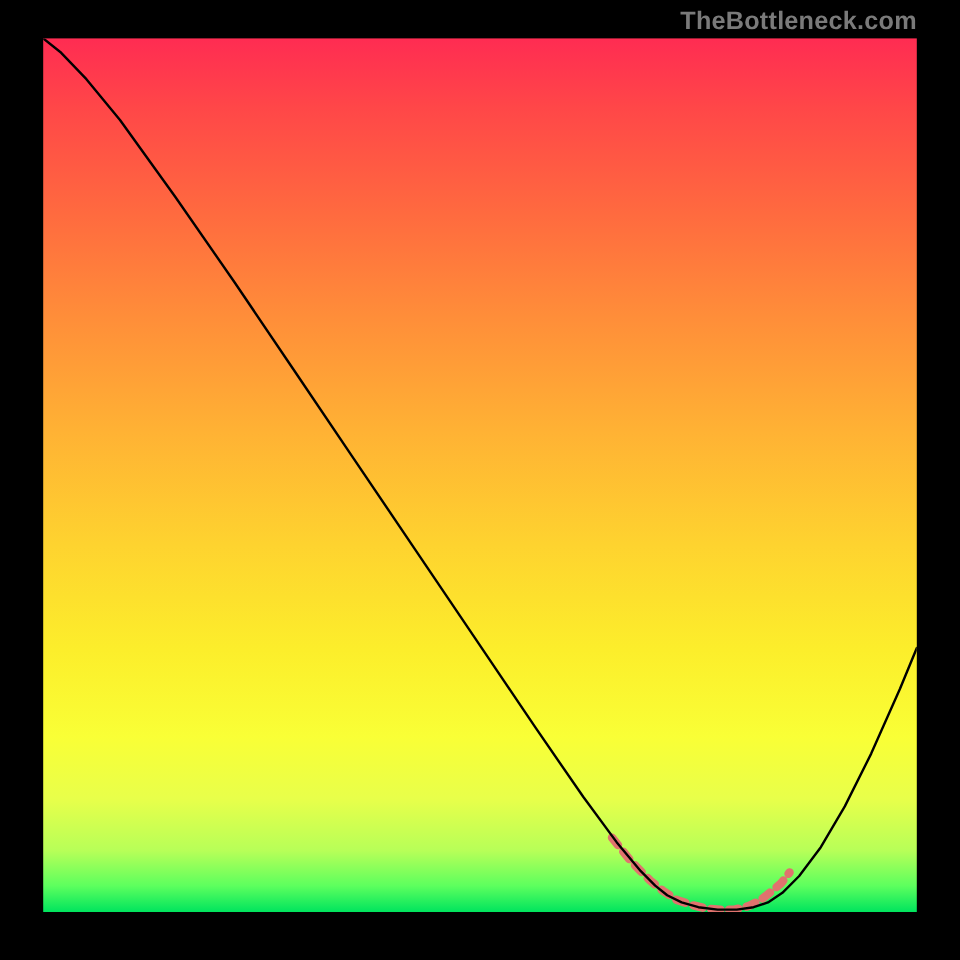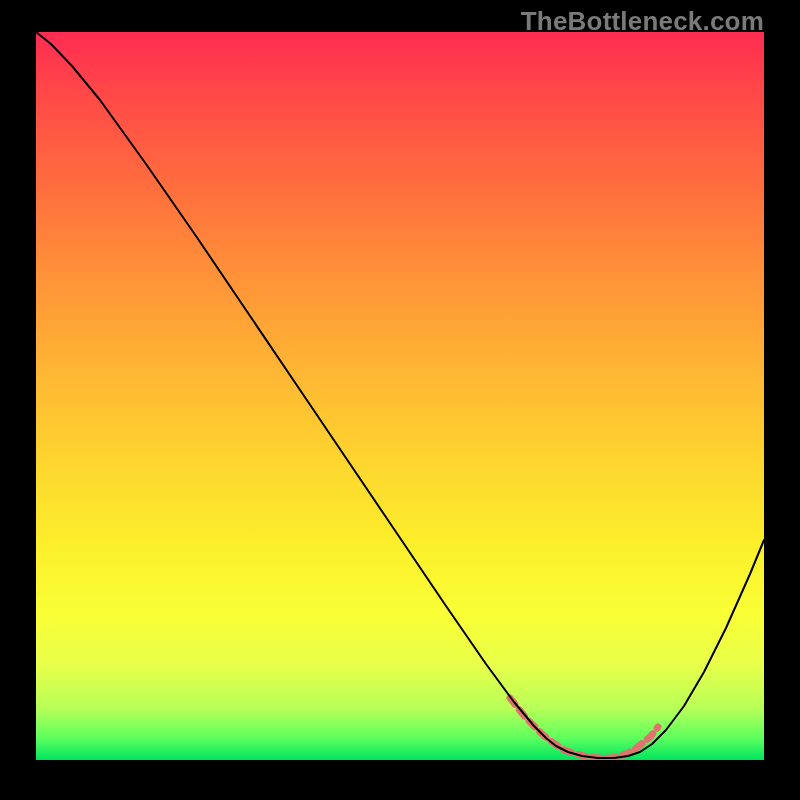--- a/index.html
+++ b/index.html
@@ -29,21 +29,21 @@
       #b7ff58 93%,
       #5dff5e 97%,
       #00e45e 100%
     );
   }
   .watermark {
     position: absolute;
     top: 6px;
     right: 36px;
     font-family: Arial, Helvetica, sans-serif;
-    font-size: 26px;
+    font-size: 21px;
     font-weight: bold;
     color: #7a7a7a;
     letter-spacing: 0.2px;
   }
   svg.curve {
     position: absolute;
     left: 0;
     top: 0;
     width: 728px;
     height: 728px;

